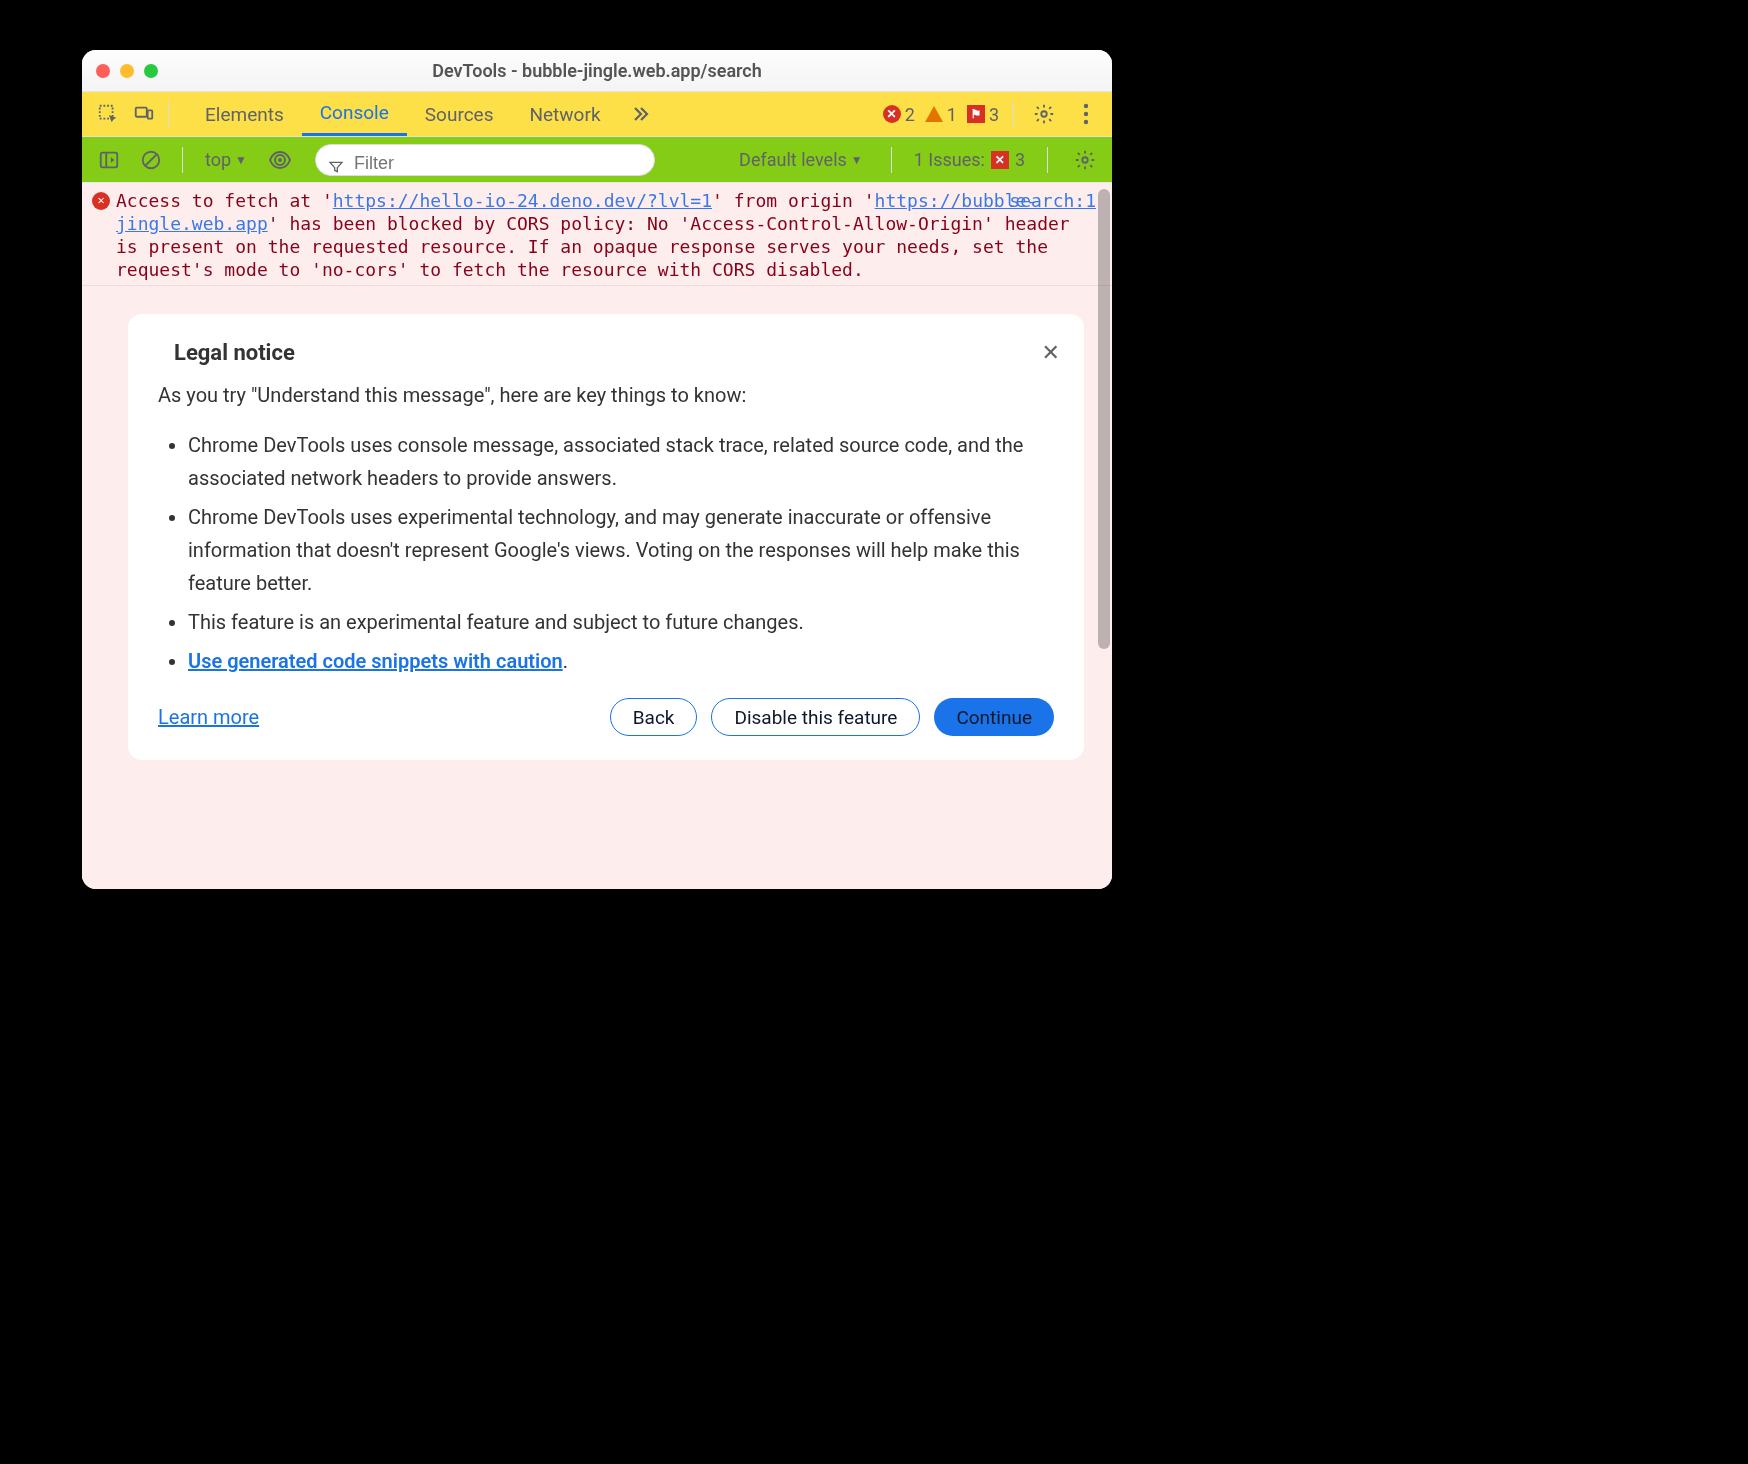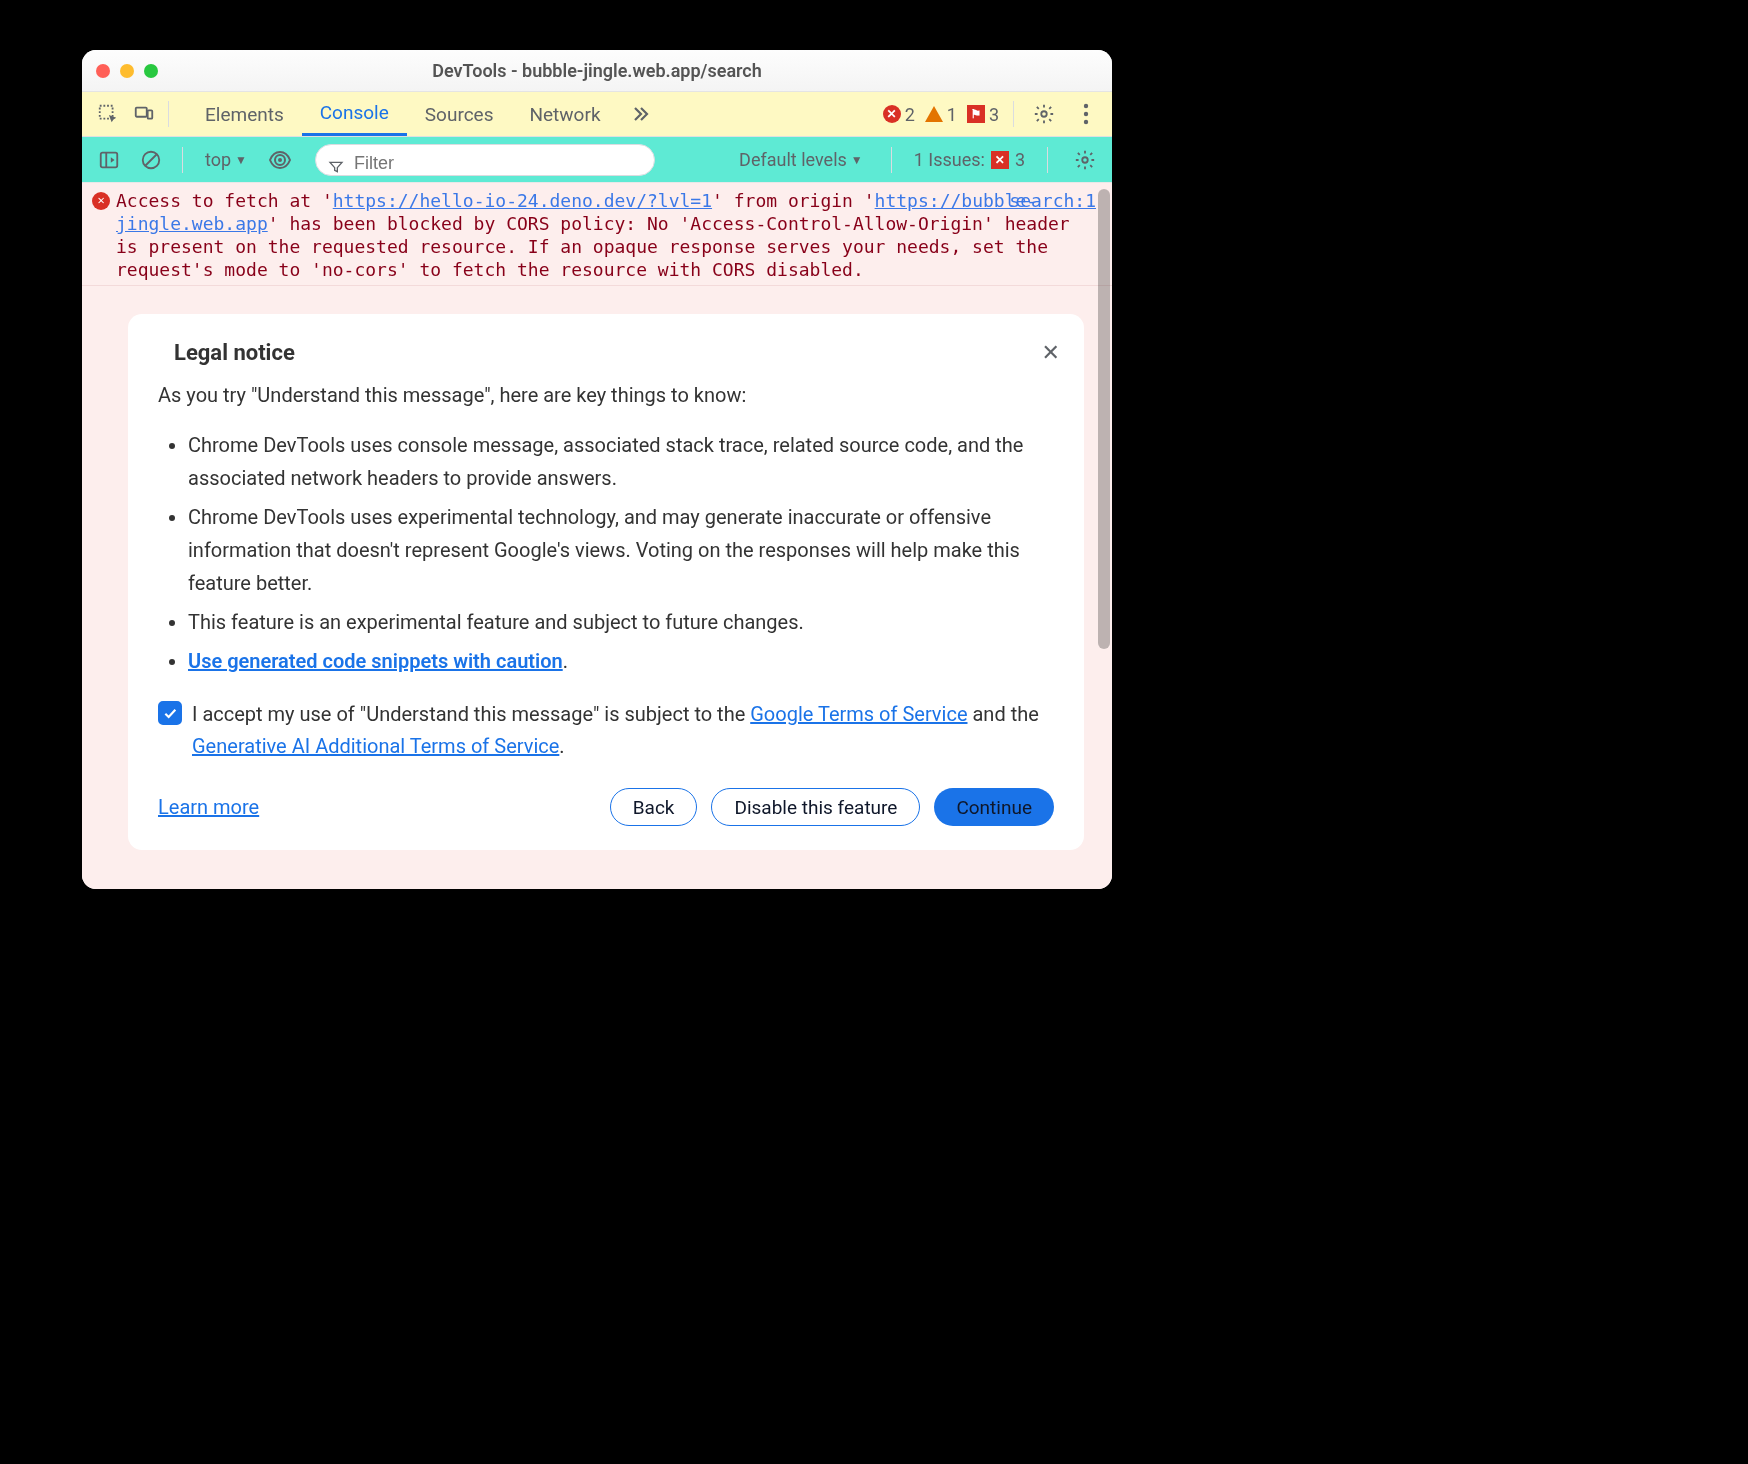--- a/index.html
+++ b/index.html
@@ -4,32 +4,32 @@
 <style>
   * { box-sizing: border-box; }
   html, body { margin:0; padding:0; height:100%; }
   body { background:#000; font-family:-apple-system,BlinkMacSystemFont,'Segoe UI',Roboto,Helvetica,Arial,sans-serif; font-size:21px; color:#333; }
   .window { position:absolute; left:82px; top:50px; width:1030px; height:839px; background:#fff; border-radius:14px; overflow:hidden; box-shadow:0 10px 40px rgba(0,0,0,.5); display:flex; flex-direction:column; }
   .titlebar { height:42px; background:linear-gradient(#fdfdfd,#f4f4f4); border-bottom:1px solid #e4e4e4; display:flex; align-items:center; position:relative; }
   .traffic { position:absolute; left:14px; top:14px; display:flex; gap:10px; }
   .dot { width:14px; height:14px; border-radius:50%; }
   .dot.red{background:#ff5f57;} .dot.yel{background:#febc2e;} .dot.grn{background:#28c840;}
   .titletxt { margin:12px auto; font-size:18px; font-weight:600; color:#545454; }
-  .toolbar { height:45px; background:#fef9c3; border-bottom:1px solid #e0e0e0; display:flex; align-items:center; padding:0 10px; gap:4px; }
+  .toolbar { height:45px; background:#fde047; border-bottom:1px solid #e0e0e0; display:flex; align-items:center; padding:0 10px; gap:4px; }
   .toolbar .icon-btn { width:32px; height:32px; display:flex; align-items:center; justify-content:center; color:#5f6368; }
   .tabs { display:flex; align-items:stretch; height:100%; margin-left:10px; gap:0; }
   .tab { padding:0 18px; display:flex; align-items:center; font-size:19px; color:#5f6368; cursor:pointer; }
   .tab.active { color:#1a73e8; border-bottom:3px solid #1a73e8; }
   .toolbar-right { margin-left:auto; display:flex; align-items:center; gap:10px; color:#5f6368; font-size:18px; }
   .badge-group { display:flex; align-items:center; gap:4px; }
   .badge-err{ width:18px;height:18px;border-radius:50%;background:#d93025;display:flex;align-items:center;justify-content:center;color:#fff;font-size:12px;font-weight:700;}
   .badge-warn{ width:0;height:0;border-left:9px solid transparent;border-right:9px solid transparent;border-bottom:16px solid #e37400;}
   .badge-iss{ width:18px;height:18px;background:#d93025;display:flex;align-items:center;justify-content:center;color:#fff;font-size:12px;font-weight:700;}
   .sep { width:1px; height:26px; background:#dadce0; margin:0 4px; }
-  .subbar { height:46px; background:#5eead4; border-bottom:1px solid #e8e8e8; display:flex; align-items:center; padding:0 12px; gap:12px; }
+  .subbar { height:46px; background:#84cc16; border-bottom:1px solid #e8e8e8; display:flex; align-items:center; padding:0 12px; gap:12px; }
   .sub-btn { width:30px;height:30px;display:flex;align-items:center;justify-content:center;color:#5f6368; }
   .ctx { display:flex; align-items:center; gap:4px; font-size:18px; color:#5f6368; padding:0 6px; }
   .filter-box { flex:0 1 340px; height:32px; background:#fff; border:1px solid #dadce0; border-radius:16px; display:flex; align-items:flex-end; padding:0 12px; gap:8px; color:#5f6368; font-size:18px; margin-left:8px;}
   .filter-box input { border:none; outline:none; font-size:18px; flex:1; background:transparent; }
   .levels { margin-left:auto; display:flex; align-items:center; gap:18px; font-size:18px; color:#5f6368; }
   .console-body { flex:1; background:#fdeeed; overflow:auto; position:relative; }
   .scrollbar { position:absolute; right:2px; top:6px; width:12px; height:460px; background:rgba(0,0,0,.25); border-radius:6px; }
   .msg { display:flex; padding:6px 14px 4px 10px; gap:6px; font-family:SFMono-Regular,Menlo,Consolas,monospace; font-size:18px; line-height:1.28; color:#880019; border-bottom:1px solid #f3dada; position:relative; }
   .msg .icon-err{ width:18px;height:18px;border-radius:50%;background:#d93025;color:#fff;font-size:12px;font-weight:700;display:flex;align-items:center;justify-content:center;flex-shrink:0;margin-top:3px;}
   .msg .body { flex:1; word-break:break-word; }
@@ -187,30 +187,20 @@
     <div class="card">
       <span class="close">✕</span>
       <h2>Legal notice</h2>
       <p class="intro">As you try "Understand this message", here are key things to know:</p>
       <ul>
         <li>Chrome DevTools uses console message, associated stack trace, related source code, and the associated network headers to provide answers.</li>
         <li>Chrome DevTools uses experimental technology, and may generate inaccurate or offensive information that doesn't represent Google's views. Voting on the responses will help make this feature better.</li>
         <li>This feature is an experimental feature and subject to future changes.</li>
         <li><a href="#">Use generated code snippets with caution</a><span>.</span></li>
       </ul>
-      <div class="accept">
-        <div class="chk">
-            <svg width="16" height="16" viewBox="0 0 24 24">
-              <path d="M5 13l5 5L20 7"></path>
-            </svg>
-          </div>
-        <div>
-          <span>I accept my use of "Understand this message" is subject to the </span><a href="#">Google Terms of Service</a><span> and the </span><a href="#">Generative AI Additional Terms of Service</a><span>.</span>
-        </div>
-      </div>
       <div class="card-footer">
         <a href="#" class="learn">Learn more</a>
         <div class="btns">
           <div class="btn outline">Back</div>
           <div class="btn outline">Disable this feature</div>
           <div class="btn primary">Continue</div>
         </div>
       </div>
     </div>
     <div class="scrollbar"></div>

